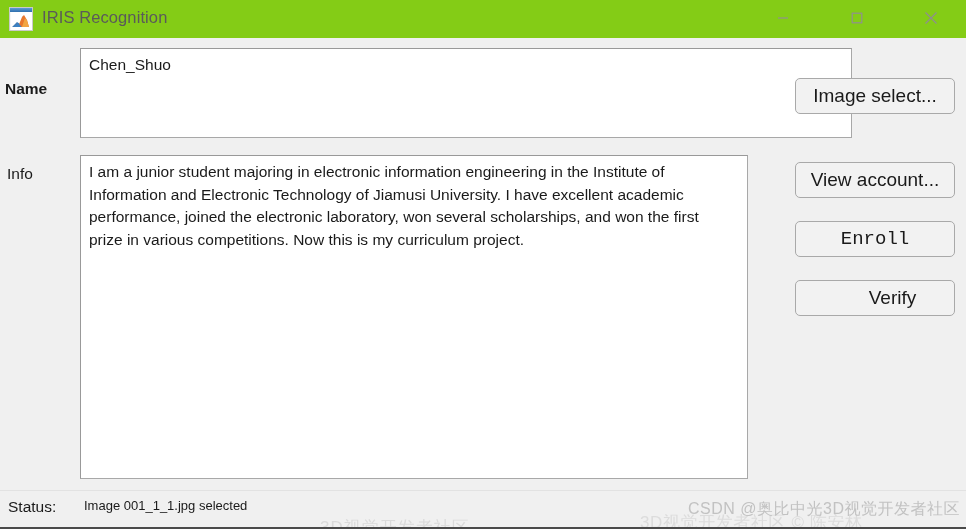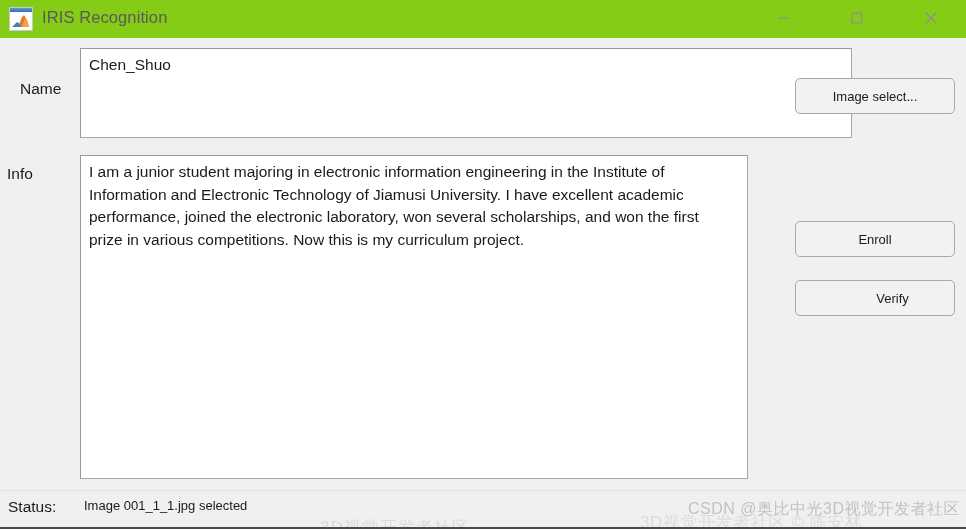--- a/index.html
+++ b/index.html
@@ -77,21 +77,21 @@
   .btn-max { left: 834px; top: 3px; }
   .btn-close { left: 908px; top: 3px; }
 
   
   .field-label {
     position: absolute;
     font-size: 15.5px;
     color: #1a1a1a;
     white-space: nowrap;
   }
-  .label-name { left: 20px; top: 80px; }
+  .label-name { left: 5px; top: 80px; font-weight: bold; }
   .label-info { left: 7px; top: 165px; }
 
   
   .textbox {
     position: absolute;
     background: #ffffff;
     border: 1px solid #a8a8a8;
     border-top-color: #999999;
     border-left-color: #999999;
     box-sizing: border-box;
@@ -122,33 +122,33 @@
     width: 640px;
   }
 
   
   .ui-button {
     position: absolute;
     background: #f2f2f2;
     border: 1px solid #a9a9a9;
     border-radius: 5px;
     box-sizing: border-box;
-    font-size: 13px;
+    font-size: 19px;
     color: #1a1a1a;
     font-family: "Liberation Sans", sans-serif;
     display: flex;
     align-items: center;
     justify-content: center;
     padding: 0;
     cursor: default;
     white-space: nowrap;
   }
   .btn-image-select  { left: 795px; top: 78px;  width: 160px; height: 36px; }
   .btn-view-account  { left: 795px; top: 162px; width: 160px; height: 36px; }
-  .btn-enroll        { left: 795px; top: 221px; width: 160px; height: 36px; }
+  .btn-enroll        { left: 795px; top: 221px; width: 160px; height: 36px; font-family: Liberation Mono, monospace; }
   .btn-verify        { left: 795px; top: 280px; width: 160px; height: 36px; padding-left: 35px; }
 
   
   .status-sep {
     position: absolute;
     left: 0; top: 490px;
     width: 966px;
     height: 1px;
     background: #e2e2e2;
   }
@@ -248,20 +248,21 @@
   <div class="textbox name-box">
     <div class="content">Chen_Shuo</div>
   </div>
 
   <div class="field-label label-info">Info</div>
   <div class="textbox info-box">
     <div class="content">I am a junior student majoring in electronic information engineering in the Institute of Information and Electronic Technology of Jiamusi University. I have excellent academic performance, joined the electronic laboratory, won several scholarships, and won the first prize in various competitions. Now this is my curriculum project.</div>
   </div>
 
   <button class="ui-button btn-image-select">Image select...</button>
+  <button class="ui-button btn-view-account">View account...</button>
   <button class="ui-button btn-enroll">Enroll</button>
   <button class="ui-button btn-verify">Verify</button>
 
   <div class="status-sep"></div>
   <div class="status-label">Status:</div>
   <div class="status-value">Image 001_1_1.jpg selected</div>
 
   <div class="watermark-ghost">3D视觉开发者社区</div>
   <div class="watermark-ghost2">3D视觉开发者社区 © 陈安林</div>
   <div class="watermark-main">CSDN @奥比中光3D视觉开发者社区</div>

